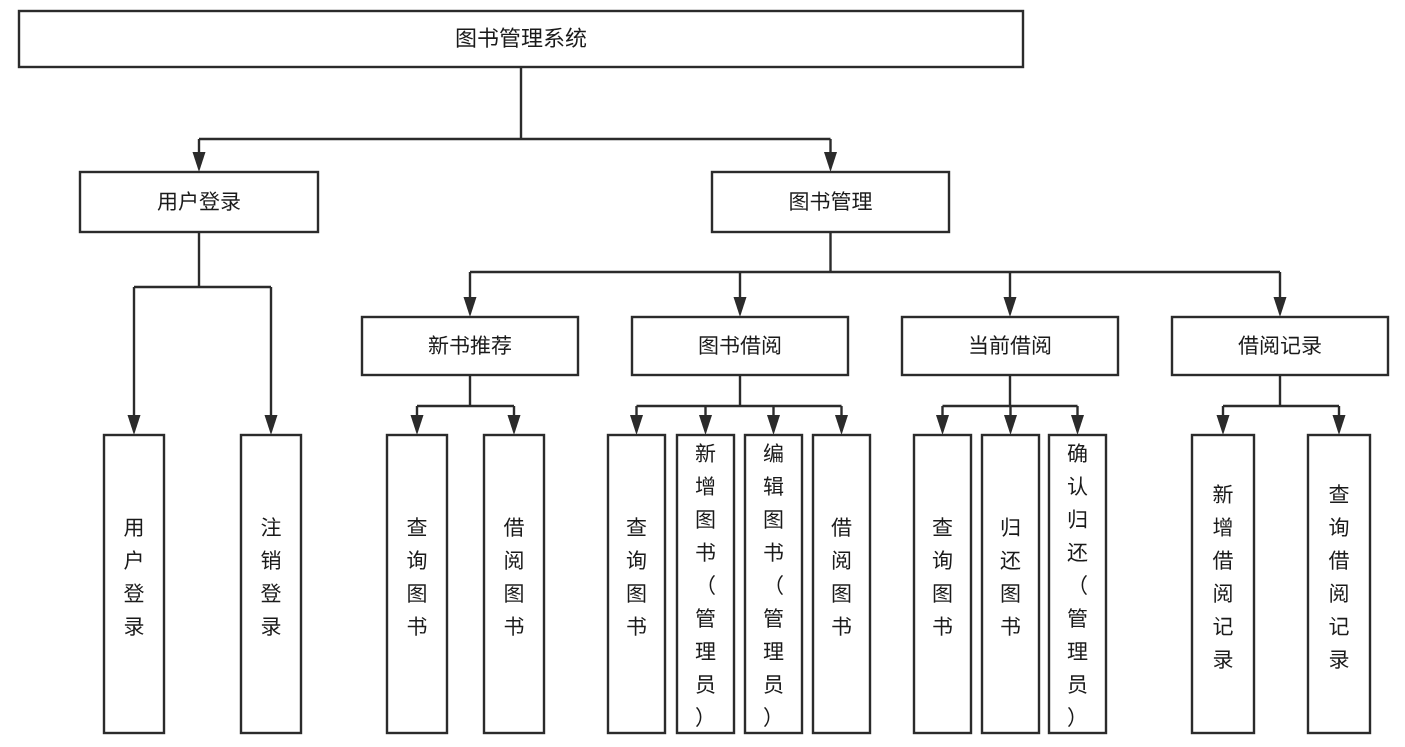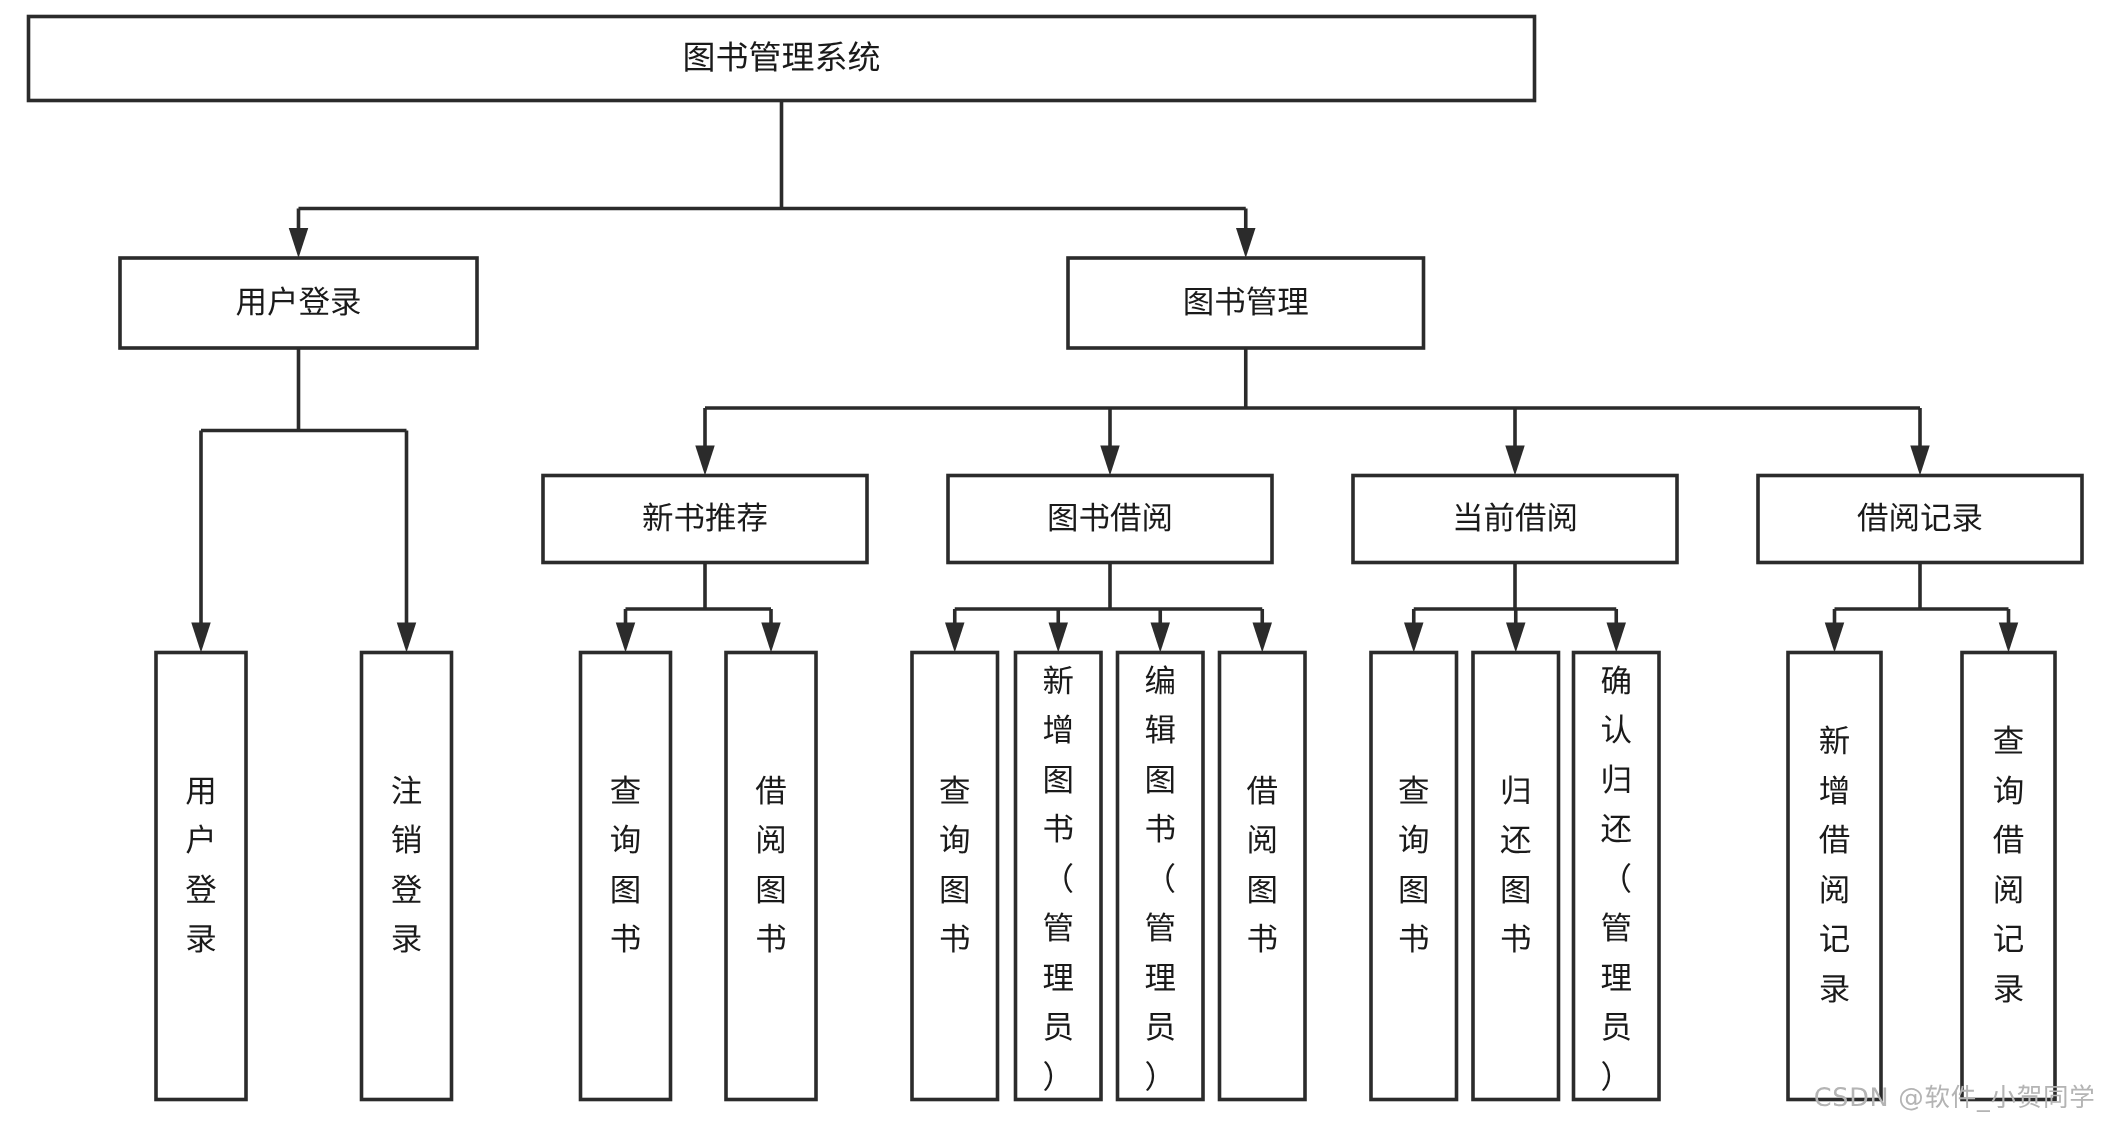--- a/index.html
+++ b/index.html
@@ -220,14 +220,13 @@
         <g>
           <rect class="node-box" x="1192" y="435" width="62" height="298"></rect>
           <text class="node-label-vertical" x="1223" y="501.5"><tspan x="1223" dy="0">新</tspan><tspan x="1223" dy="33">增</tspan><tspan x="1223" dy="33">借</tspan><tspan x="1223" dy="33">阅</tspan><tspan x="1223" dy="33">记</tspan><tspan x="1223" dy="33">录</tspan></text>
         </g>
         <g>
           <rect class="node-box" x="1308" y="435" width="62" height="298"></rect>
           <text class="node-label-vertical" x="1339" y="501.5"><tspan x="1339" dy="0">查</tspan><tspan x="1339" dy="33">询</tspan><tspan x="1339" dy="33">借</tspan><tspan x="1339" dy="33">阅</tspan><tspan x="1339" dy="33">记</tspan><tspan x="1339" dy="33">录</tspan></text>
         </g>
       </g>
   </svg>
-  <div class="watermark-text">CSDN @软件_小贺同学</div>
 </div>
 
 </body></html>

